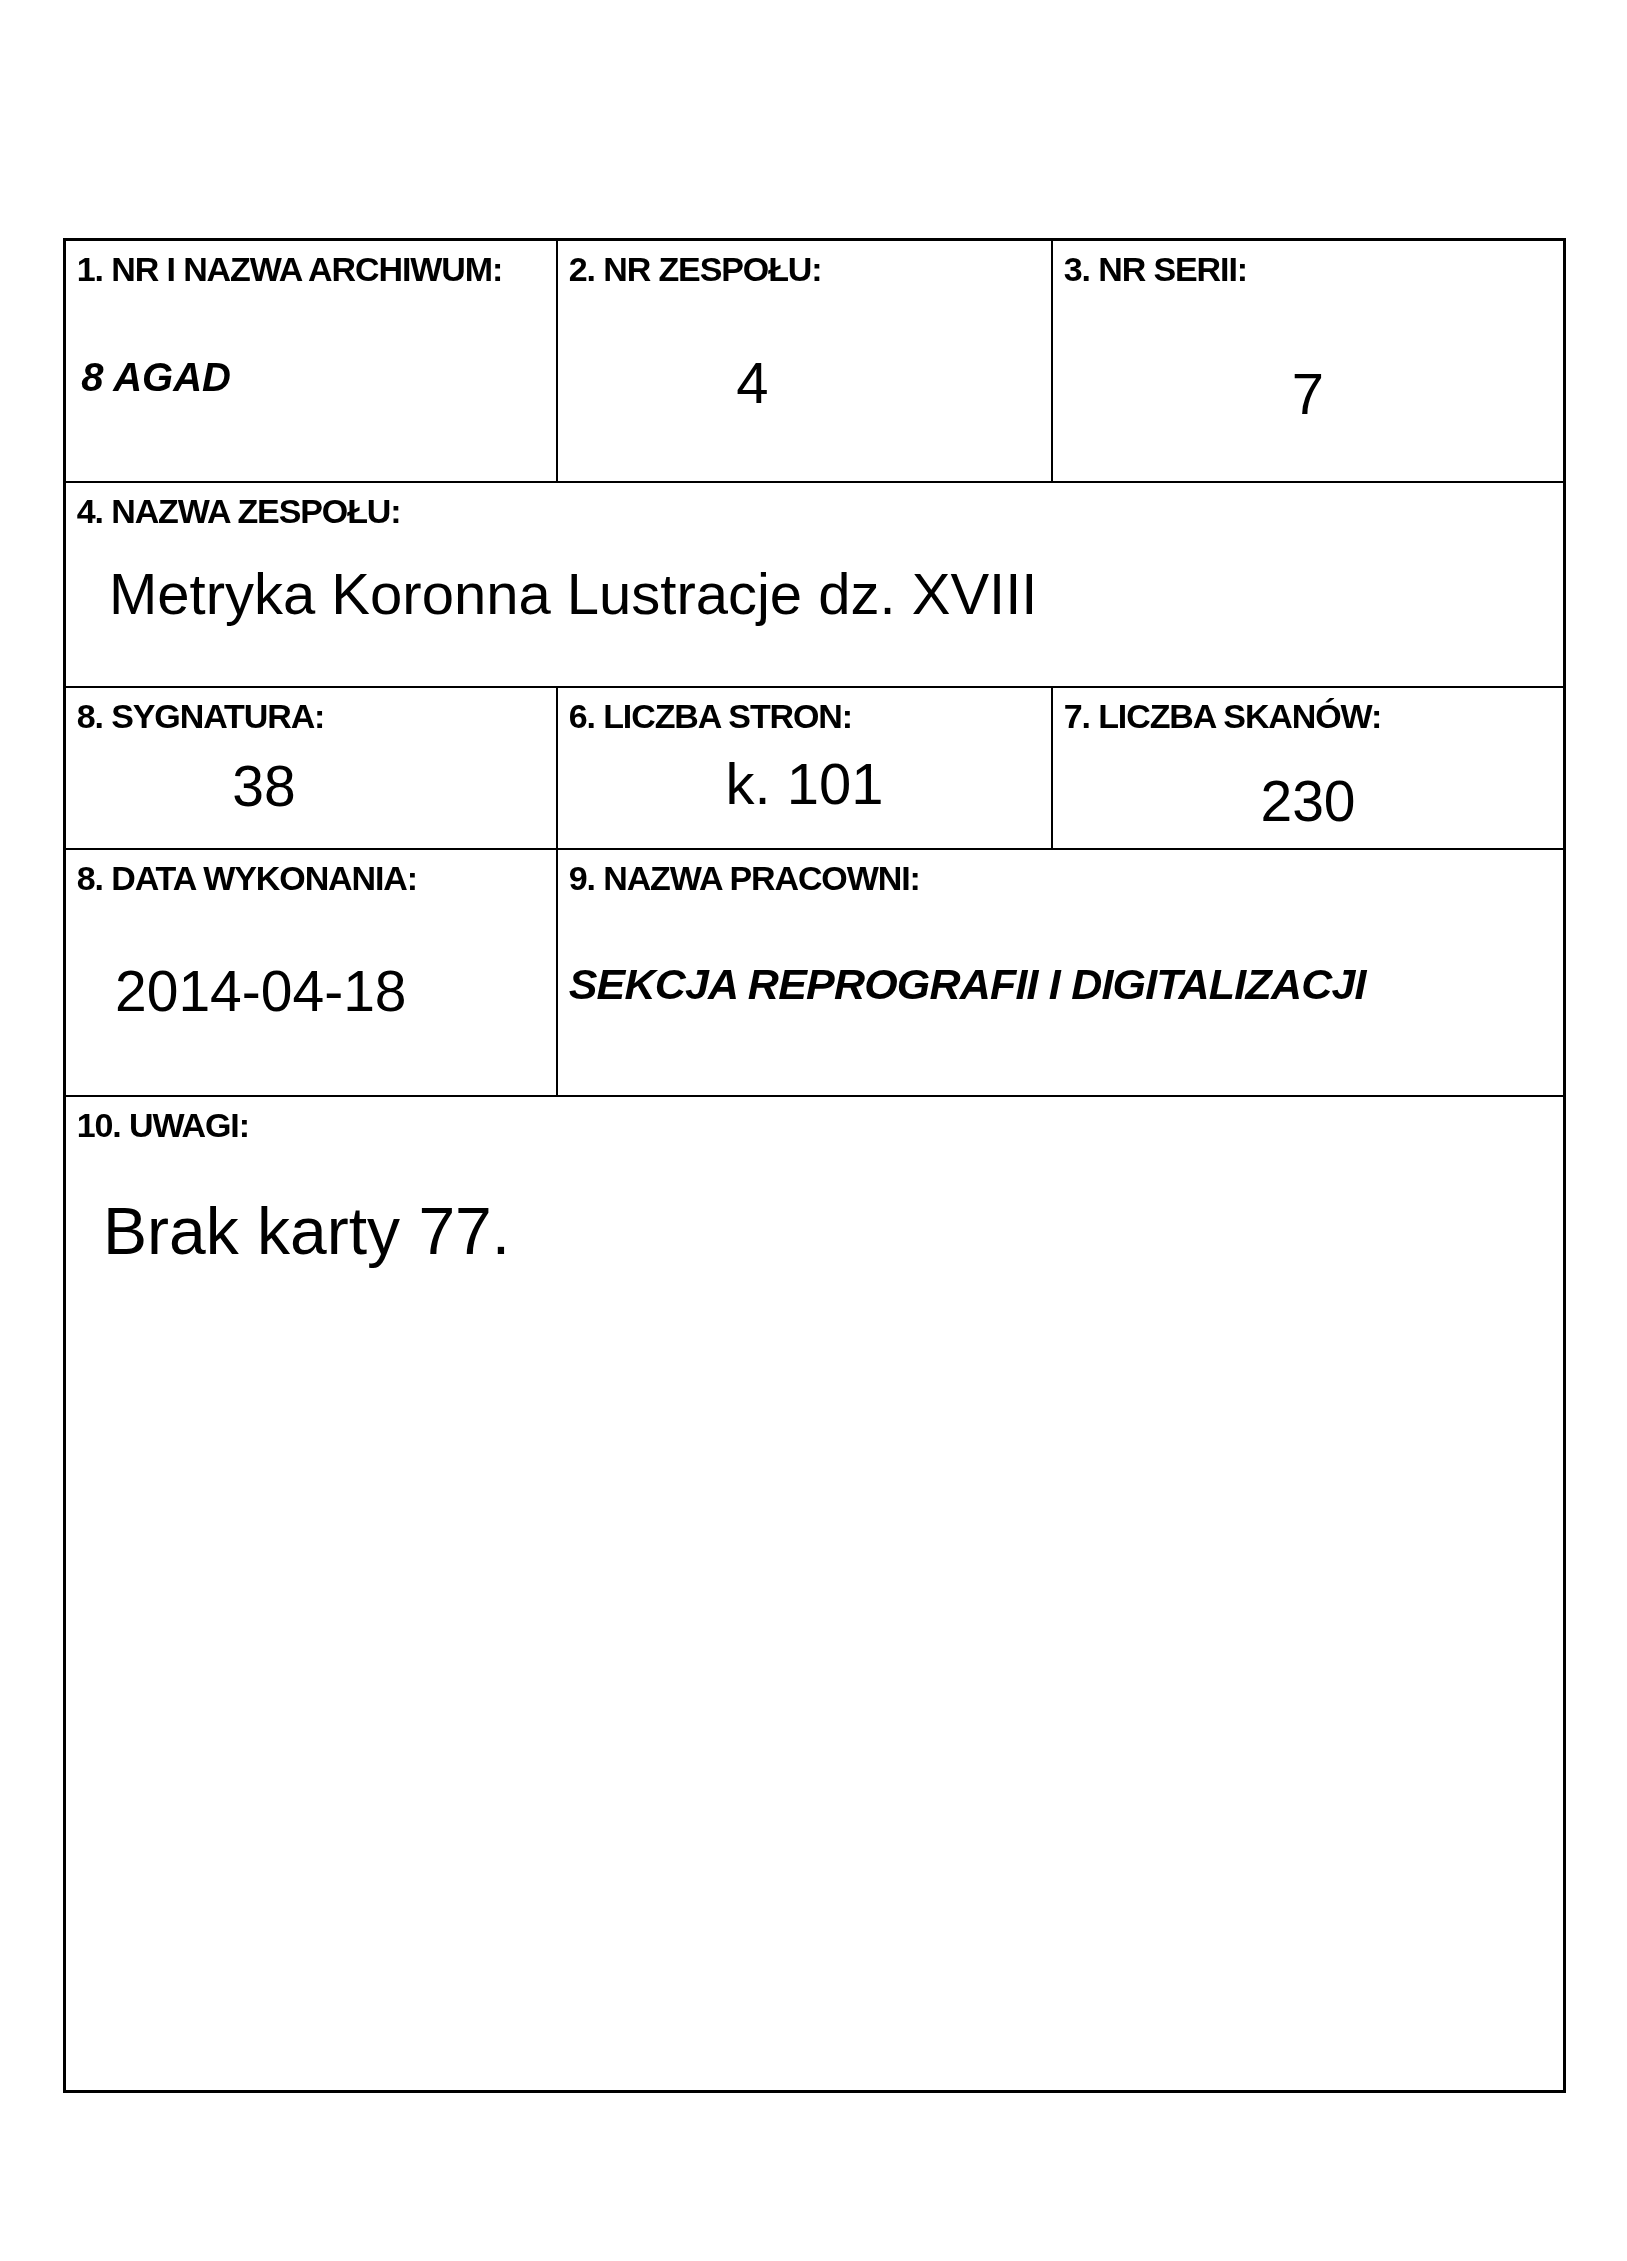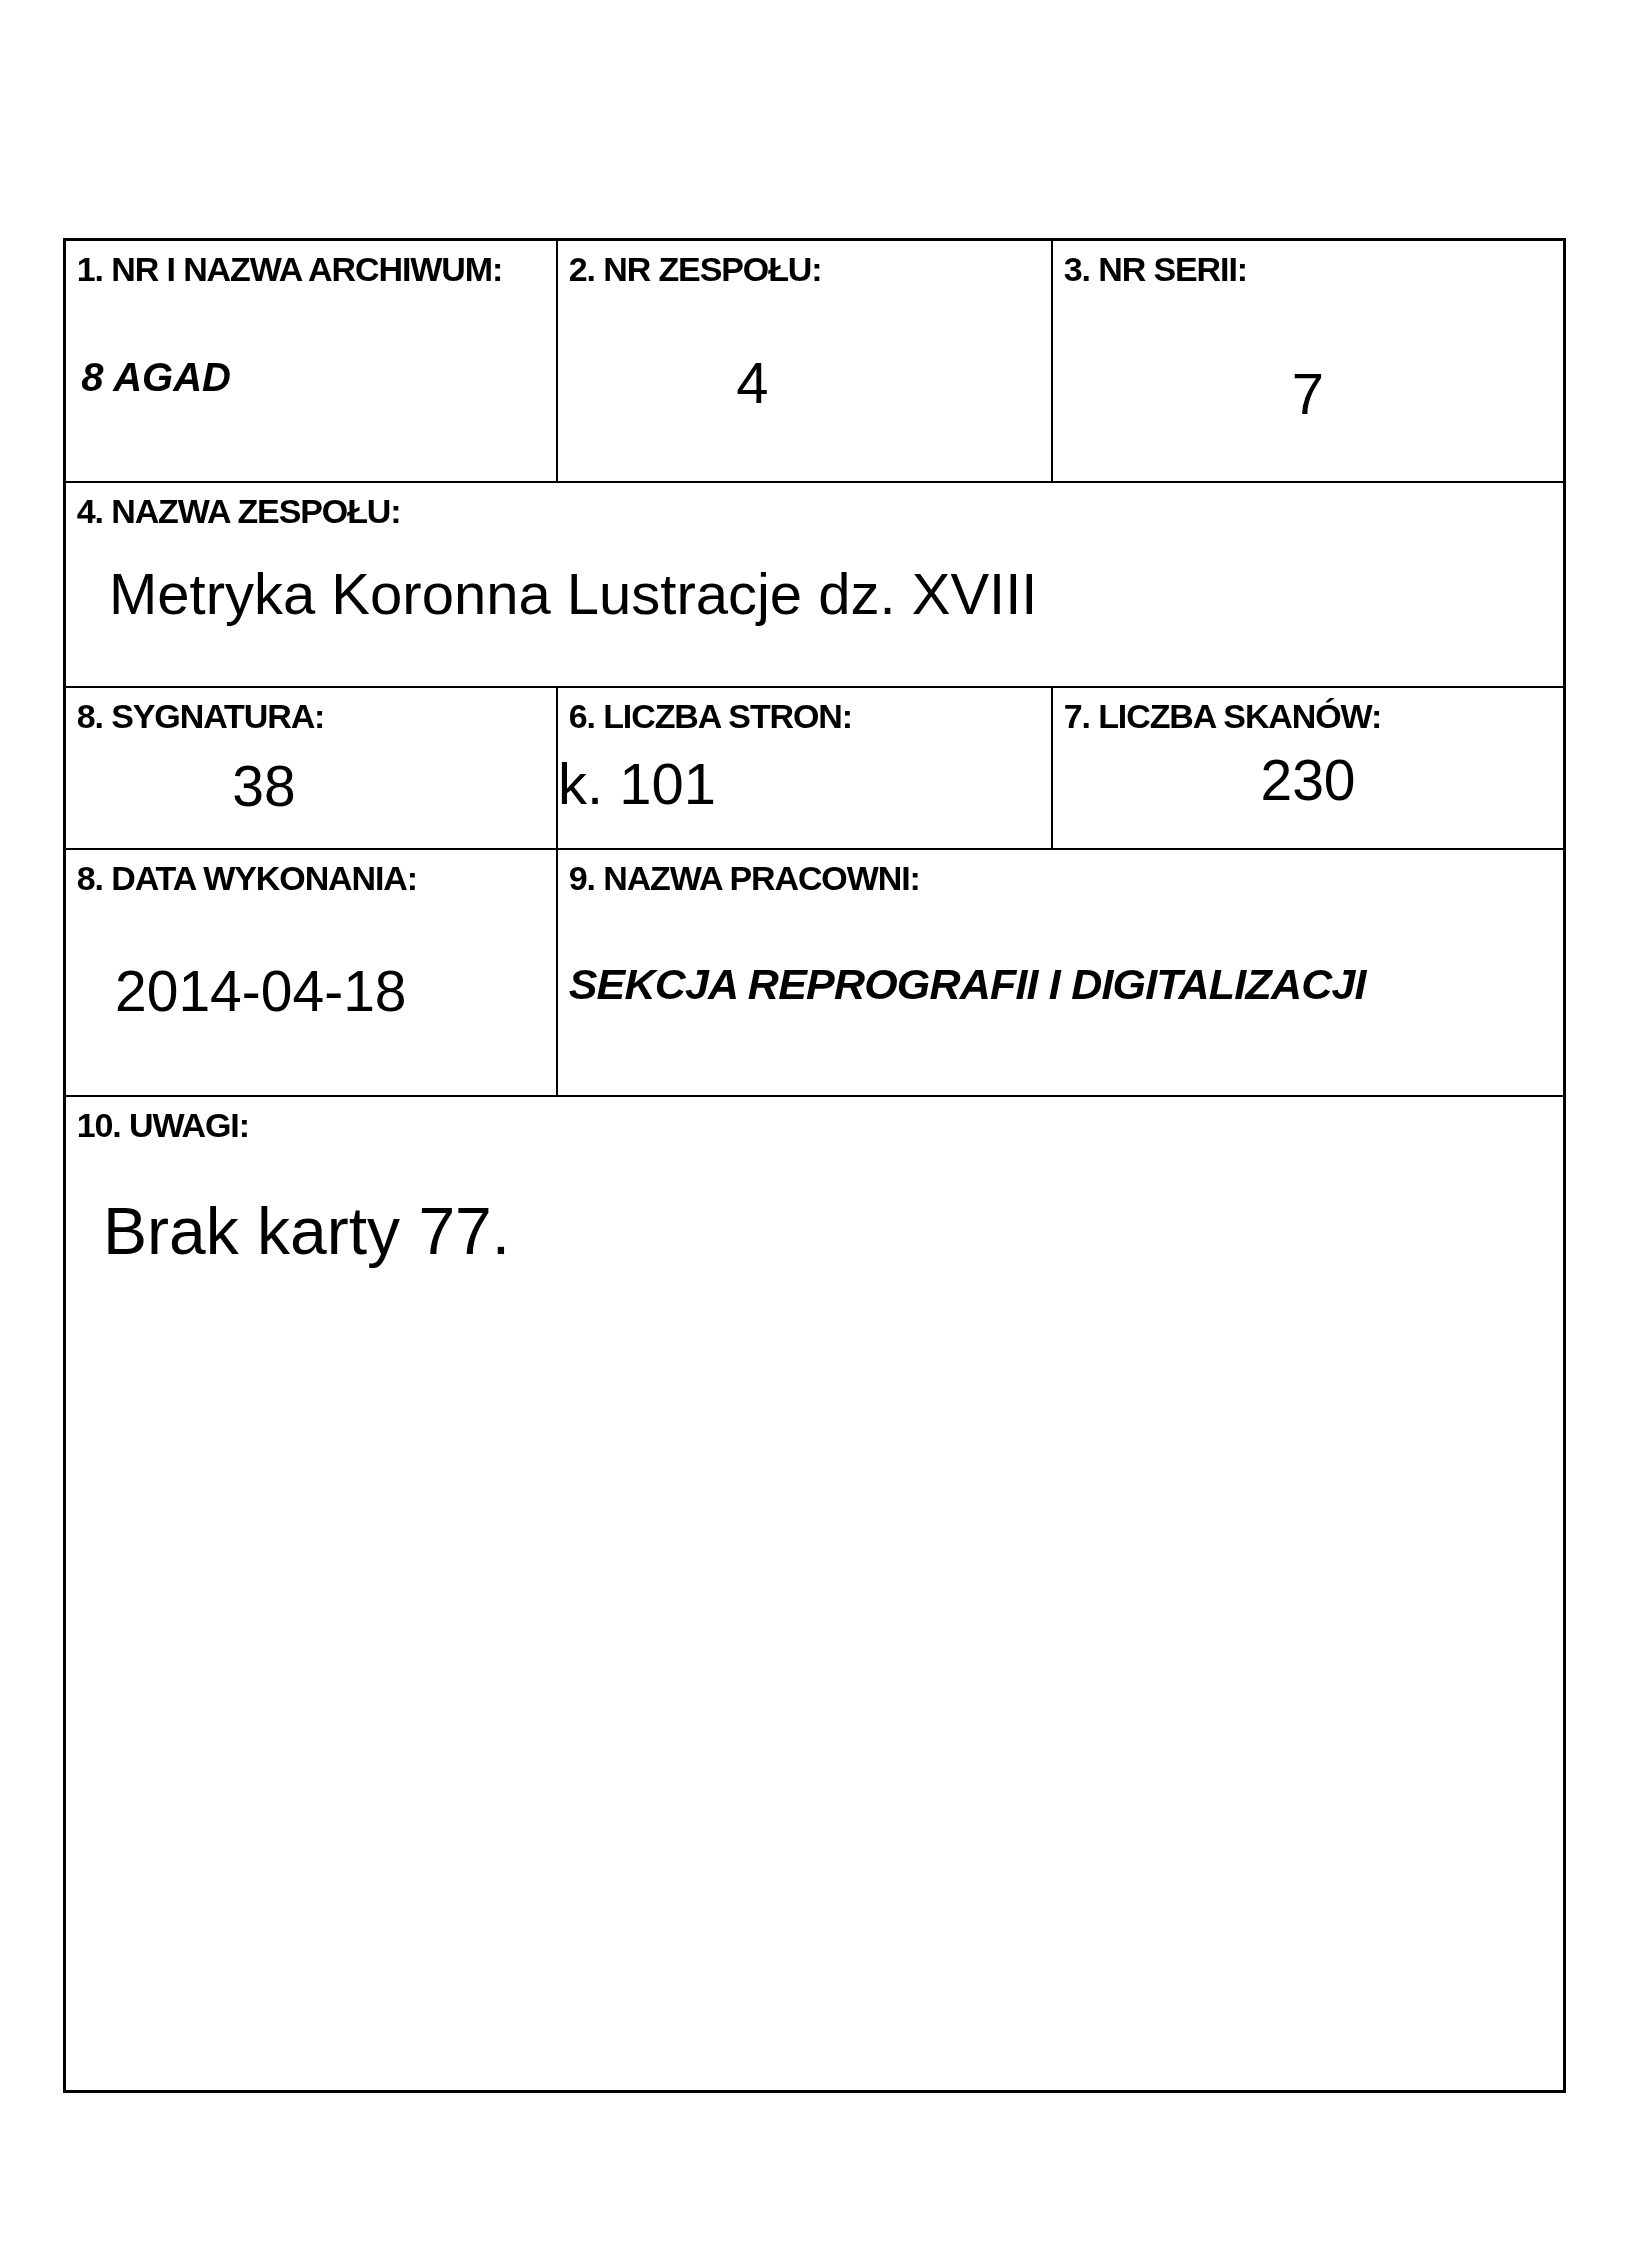--- a/index.html
+++ b/index.html
@@ -49,22 +49,22 @@
     white-space: nowrap;
     line-height: 1.05;
   }
 
   
   .v-archiwum   { left: 15.3px;  top: 115px; font-size: 40px; font-weight: bold; font-style: italic; }
   .v-zespol-nr  { left: 0; right: 0; top: 112px; text-align: center; font-size: 58px; transform: translateX(-52px); }
   .v-seria      { left: 0; right: 0; top: 123px; text-align: center; font-size: 58px; }
   .v-zespol     { left: 43px;  top: 81px; font-size: 58px; }
   .v-sygnatura  { left: 0; right: 0; top: 69px;  text-align: center; font-size: 57px; transform: translateX(-47px); }
-  .v-strony     { left: 0; right: 0; top: 66px;  font-size: 58px; }
-  .v-skany      { left: 0; right: 0; top: 63px;  text-align: center; font-size: 57px; }
+  .v-strony     { left: 0; right: 0; top: 66px;  text-align: center; font-size: 58px; }
+  .v-skany      { left: 0; right: 0; top: 84px;  text-align: center; font-size: 57px; }
   .v-data       { left: 49px;  top: 112px; font-size: 57px; }
   .v-pracownia  { left: 10.7px;  top: 112px; font-size: 43px; font-weight: bold; font-style: italic; letter-spacing: -0.8px; }
   .v-uwagi      { left: 37px;  top: 100px; font-size: 66px; }
 </style>
 </head>
 <body>
 
 <div id="page">
   <div id="form-table">
 

